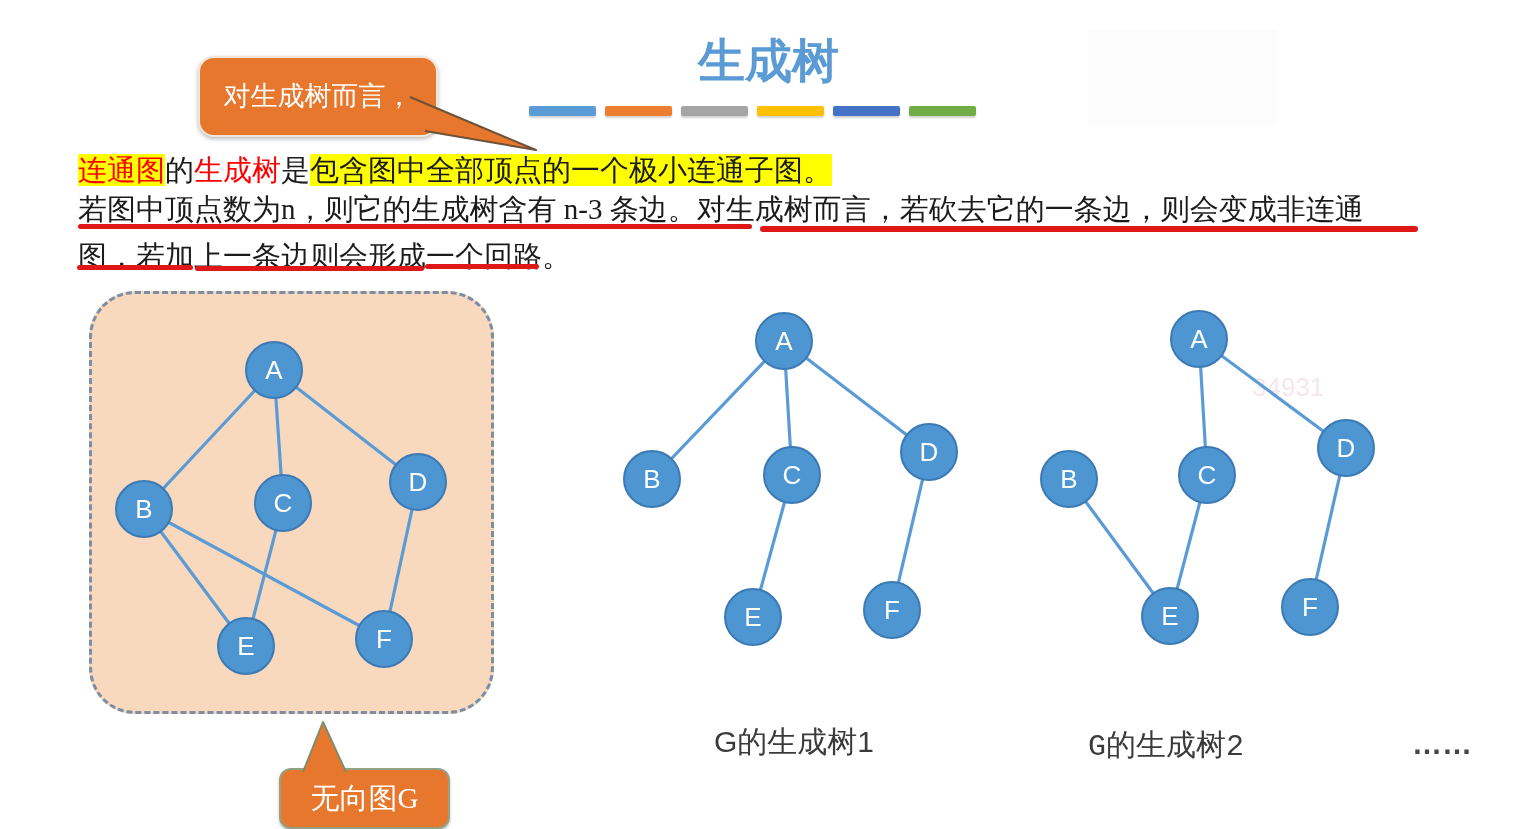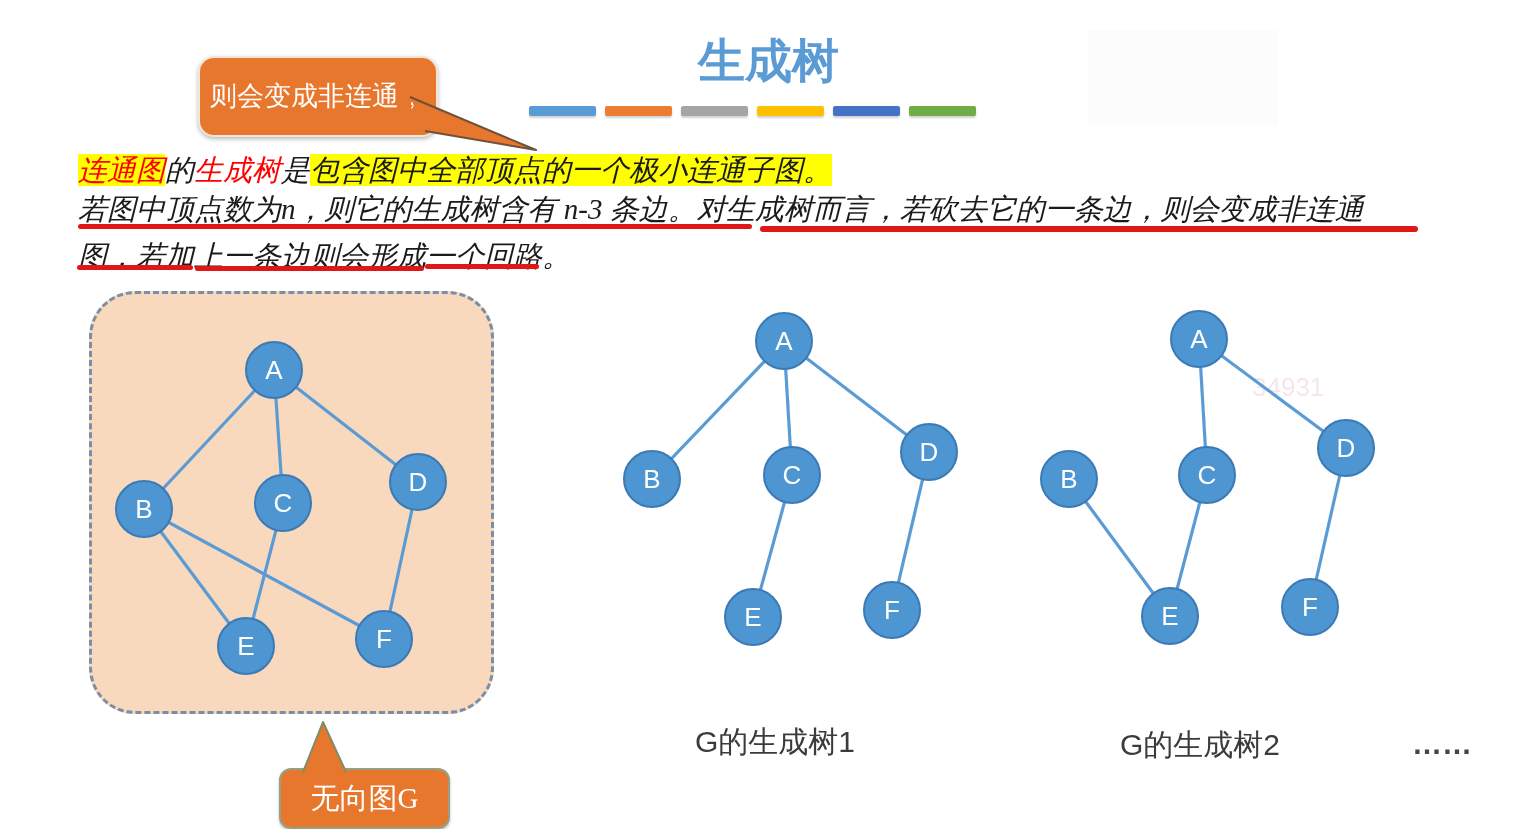--- a/index.html
+++ b/index.html
@@ -25,41 +25,41 @@
     box-shadow:0 2px 4px rgba(0,0,0,.28);
     display:flex;flex-direction:column;justify-content:center;align-items:center;
     color:#fff;font-size:27px;line-height:33px;
     font-family:"Liberation Serif","DejaVu Serif",serif;
   }
 
   
   .para{
     position:absolute;left:78px;white-space:nowrap;
     font-family:"Liberation Serif","DejaVu Serif",serif;
-    font-size:29px;line-height:37px;color:#1b1b1b;font-style:italic;
+    font-size:29px;line-height:37px;color:#1b1b1b;
   }
   #line1{top:152px;}
   #line2{top:191px;}
   #line3{top:238px;}
   .hl{background:var(--yellow);}
   .red{color:var(--red-text);}
 
   
   .redline{position:absolute;background:var(--red-line);border-radius:3px;}
 
   
   #gbox{
     position:absolute;left:89px;top:291px;width:399px;height:417px;
     background:var(--box-fill);border:3px dashed var(--box-border);border-radius:46px;
   }
 
   
   .tree-label{position:absolute;font-size:30px;color:#3b3b3b;white-space:nowrap;}
-  #label-tree1{left:695px;top:722px;text-align:center;}
-  #label-tree2{left:1120px;top:725px;}
+  #label-tree1{left:714px;top:722px;text-align:center;}
+  #label-tree2{left:1088px;top:725px;font-family:Liberation Mono, monospace;}
   #ellipsis{left:1412px;top:727px;font-weight:700;color:#454545;}
 
   
   #bubble-bottom{
     position:absolute;left:279px;top:768px;width:167px;height:57px;
     background:var(--orange);border:2px solid #95a083;border-radius:12px;
     display:flex;align-items:center;justify-content:center;
     color:#fff;font-size:29px;box-shadow:0 2px 3px rgba(0,0,0,.25);
     font-family:"Liberation Serif","DejaVu Serif",serif;
   }
@@ -80,21 +80,21 @@
 <div id="bars">
     <div class="bar" style="background: rgb(91, 155, 213);"></div>
     <div class="bar" style="background: rgb(237, 125, 49);"></div>
     <div class="bar" style="background: rgb(165, 165, 165);"></div>
     <div class="bar" style="background: rgb(255, 192, 0);"></div>
     <div class="bar" style="background: rgb(68, 114, 196);"></div>
     <div class="bar" style="background: rgb(112, 173, 71);"></div>
   </div>
 
 <div id="bubble-top" style="background: rgb(232, 119, 46);">
-  <div>则会变成非连通，</div>
+  <div>对生成树而言，</div>
 </div>
 
 <div id="line1" class="para"><span class="hl red">连通图</span><span>的</span><span class="red">生成树</span><span>是</span><span class="hl">包含图中全部顶点的一个极小连通子图。</span></div>
 <div id="line2" class="para">若图中顶点数为n，则它的生成树含有 n-3 条边。对生成树而言，若砍去它的一条边，则会变成非连通</div>
 <div id="line3" class="para">图，若加上一条边则会形成一个回路。</div>
 
 <div class="redline" style="left:78px;top:224px;width:674px;height:5px;"></div>
 <div class="redline" style="left:760px;top:226px;width:658px;height:6px;"></div>
 <div class="redline" style="left:77px;top:265px;width:116px;height:5px;"></div>
 <div class="redline" style="left:195px;top:266px;width:229px;height:5px;"></div>

